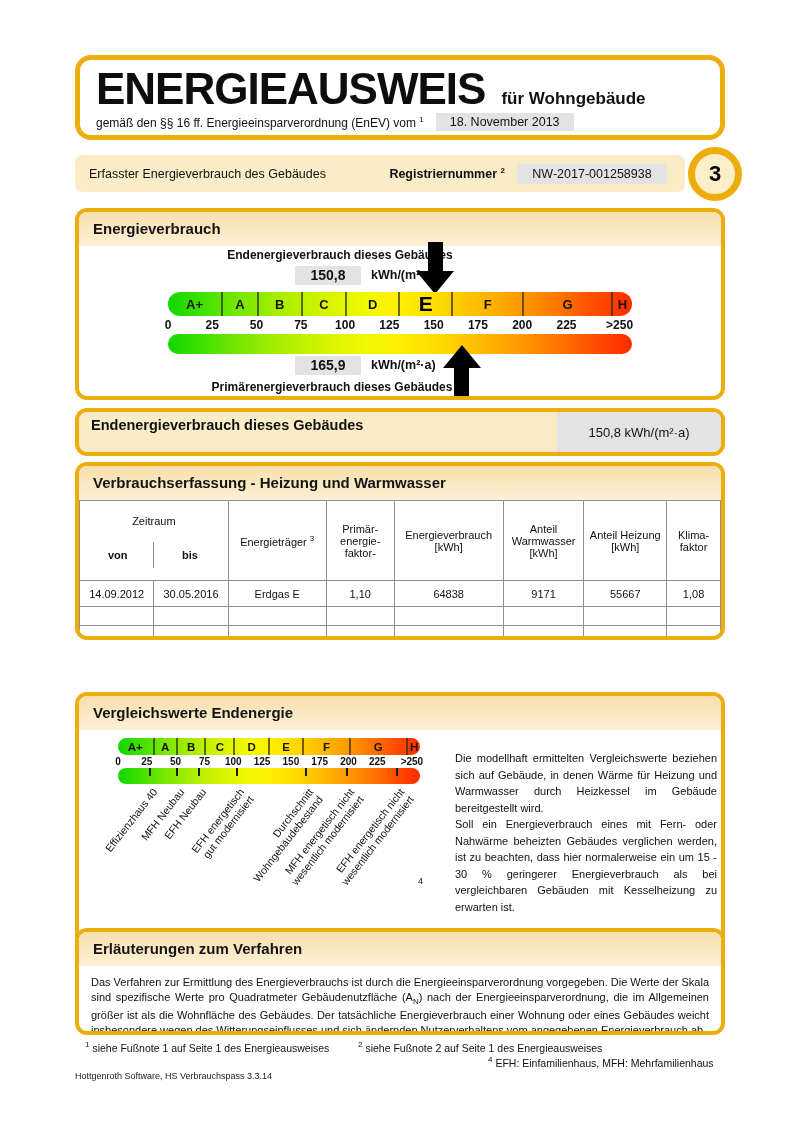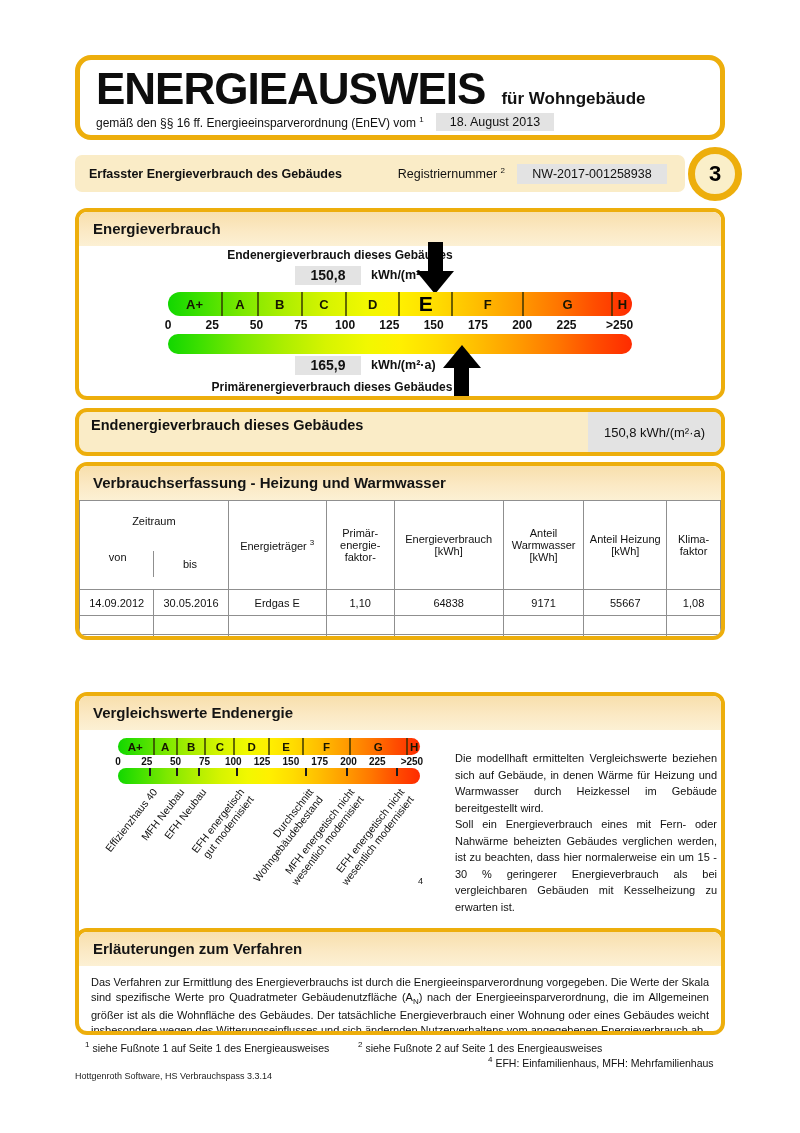--- a/index.html
+++ b/index.html
@@ -19,22 +19,22 @@
   .title-row{display:flex;align-items:baseline;gap:16px;}
   .main-title{font-size:44px;font-weight:800;letter-spacing:-1px;line-height:46px;color:#0d0d0d;}
   .sub-title{font-size:17px;font-weight:bold;}
   .header-sub{display:flex;align-items:center;gap:12px;font-size:12px;margin-top:1px;}
   .date-box{padding:2px 14px;font-size:12.5px;}
 
   
   .reg-bar{position:absolute;left:75px;top:155px;width:610px;height:37px;background:#FAECC7;
            border-radius:7px;display:flex;align-items:center;padding:0 14px;box-sizing:border-box;
            font-size:12.5px;}
-  .reg-left{font-weight:bold;flex:1;}
-  .reg-label{font-weight:normal;margin-right:12px;}
+  .reg-left{font-weight:normal;flex:1;}
+  .reg-label{font-weight:bold;margin-right:12px;}
   .reg-num{width:150px;padding:3px 0;font-size:12.5px;margin-right:4px;}
   .page-circle{position:absolute;left:688px;top:147px;width:54px;height:54px;border-radius:50%;
                border:7px solid #EDAE0C;background:#FAEFC9;box-sizing:border-box;display:flex;
                align-items:center;justify-content:center;font-weight:bold;font-size:22px;color:#000;}
 
   
   .ev-box{top:208px;height:192px;}
   .ev-content{position:relative;height:154px;font-size:12px;}
   .ev-content .lbl{position:absolute;font-weight:bold;text-align:center;}
   .ev-top-label{left:111px;top:2px;width:300px;}
@@ -61,31 +61,31 @@
   .head-up{width:0;height:0;border-left:19px solid transparent;border-right:19px solid transparent;
            border-bottom:23px solid #000;margin:0 auto;}
   .arrow-down{top:-50px;height:52px;}
   .arrow-up{top:53px;height:55px;}
 
   
   .ee-box{top:408px;height:48px;background:#FAECC7;display:flex;}
   .ee-left{flex:1;padding:5px 0 0 12px;}
   .ee-title{font-weight:bold;font-size:14.5px;}
   .ee-sub{font-size:12px;margin-top:2px;}
-  .ee-value{width:133px;background:#E3E3E3;display:flex;align-items:center;justify-content:center;
+  .ee-value{width:164px;background:#E3E3E3;display:flex;align-items:center;justify-content:center;
             font-size:13px;}
 
   
   .tbl-box{top:462px;height:178px;}
   table{width:100%;border-collapse:collapse;font-size:11px;table-layout:fixed;}
   th,td{border:1px solid #8F8F8F;text-align:center;padding:0 2px;font-weight:normal;
         white-space:pre-line;overflow:hidden;}
   thead th{height:48px;}
   .zr-top{padding-top:2px;}
-  .vb{display:flex;height:26px;margin-top:12px;}
+  .vb{display:flex;height:26px;align-items:center;margin-top:3px;font-weight:bold;}
   .vb span{flex:1;}
   .vb span + span{border-left:1px solid #8F8F8F;height:100%;display:flex;align-items:center;justify-content:center;}
   .data-row td{height:25px;}
   .empty-row td{height:18px;}
 
   
   .cmp-box{top:692px;height:256px;}
   .cmp-content{position:relative;height:175px;}
   .cmp-scale{position:absolute;left:39px;top:8px;width:302px;height:46px;}
   .cmp-scale .letter-bar{height:17px;}
@@ -117,21 +117,21 @@
 
 <div class="page">
 
   <div class="sec header-box">
     <div class="title-row">
       <span class="main-title">ENERGIEAUSWEIS</span>
       <span class="sub-title">für Wohngebäude</span>
     </div>
     <div class="header-sub">
       <span><span>gemäß den §§ 16 ff. Energieeinsparverordnung (EnEV) vom</span> <sup>1</sup></span>
-      <span class="gbox date-box">18. August 2013</span>
+      <span class="gbox date-box">18. November 2013</span>
     </div>
   </div>
 
   <div class="reg-bar">
     <span class="reg-left">Erfasster Energieverbrauch des Gebäudes</span>
     <span class="reg-label"><span>Registriernummer</span> <sup>2</sup></span>
     <span class="gbox reg-num">NW-2017-001258938</span>
   </div>
   <div class="page-circle">3</div>
 

